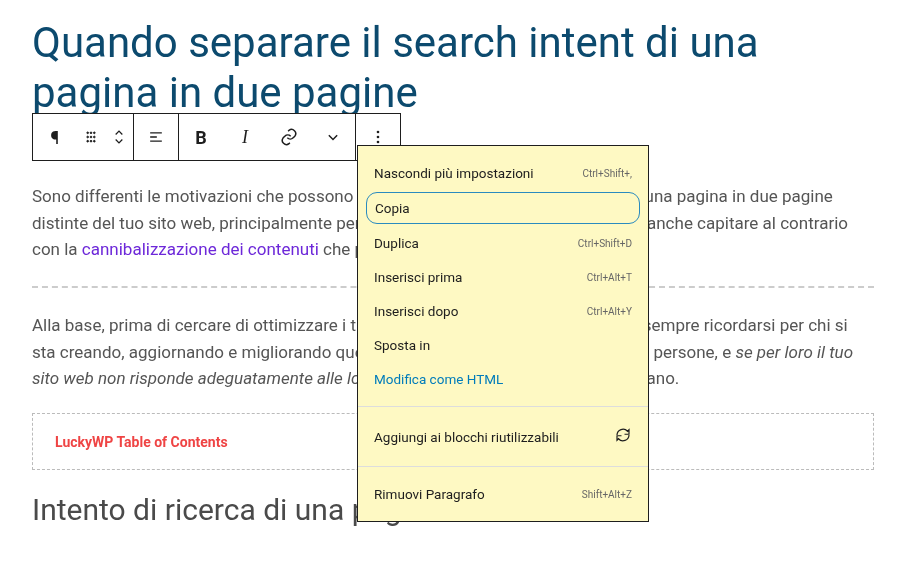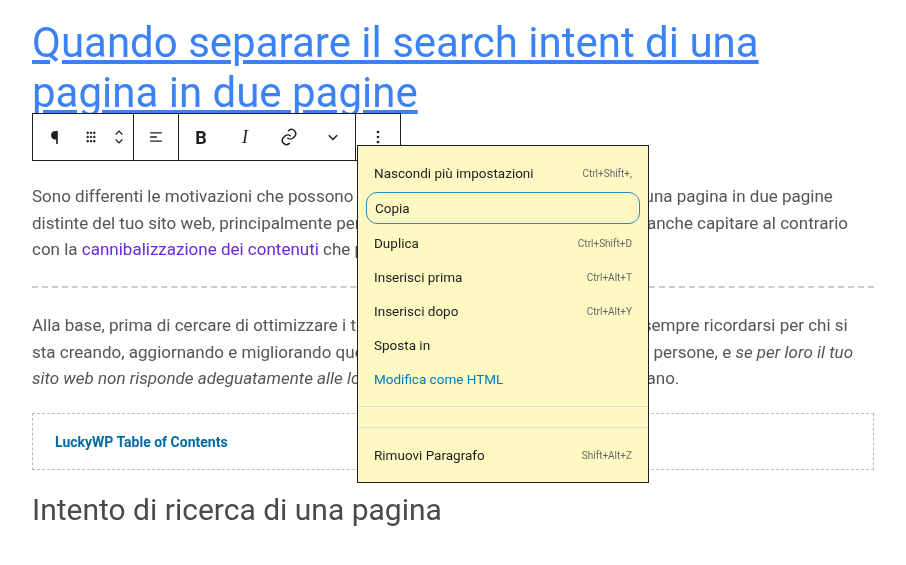--- a/index.html
+++ b/index.html
@@ -7,24 +7,23 @@
     font-family: -apple-system, BlinkMacSystemFont, "Segoe UI", Roboto, sans-serif;
     color: #3a3a3a;
     background: #fff;
     padding: 0 32px;
     width: 906px;
     box-sizing: border-box;
   }
   h1 {
     font-size: 42px;
     font-weight: 400;
-    color: #3b82f6;
+    color: #0c4a6e;
     margin: 18px 0 10px 0;
     line-height: 1.2;
-    text-decoration: underline;
   }
   .toolbar {
     display: inline-flex;
     border: 1px solid #1e1e1e;
     background: #fff;
     height: 46px;
     position: relative;
     z-index: 20;
     margin-top: -52px;
     margin-bottom: 12px;
@@ -60,21 +59,21 @@
     margin: 24px 0;
   }
   .toc-box {
     border: 1px dashed #bbb;
     padding: 18px 22px;
     margin: 22px 0;
   }
   .toc-title {
     font-weight: 700;
     font-size: 14px;
-    color: #0369a1;
+    color: #ef4444;
   }
   h2.sub {
     font-size: 30px;
     font-weight: 400;
     color: #4a4a4a;
     margin: 22px 0 10px 0;
   }
   .dropdown {
     position: absolute;
     left: 357px;
@@ -216,20 +215,29 @@
       <span class="shortcut">Ctrl+Alt+Y</span>
     </div>
     <div class="dd-item">
       <span>Sposta in</span>
     </div>
     <div class="dd-item linkish">
       <span>Modifica come HTML</span>
     </div>
   </div>
   <div class="dd-section">
+    <div class="dd-item">
+      <span>Aggiungi ai blocchi riutilizzabili</span>
+      <span>
+        <svg viewBox="0 0 24 24" fill="none" stroke="#1e1e1e" stroke-width="1.6">
+            <path d="M4 12a8 8 0 0 1 14-5l2-2v6h-6"></path>
+            <path d="M20 12a8 8 0 0 1-14 5l-2 2v-6h6"></path>
+          </svg>
+      </span>
+    </div>
   </div>
   <div class="dd-section">
     <div class="dd-item">
       <span>Rimuovi Paragrafo</span>
       <span class="shortcut">Shift+Alt+Z</span>
     </div>
   </div>
 </div>
 
 

